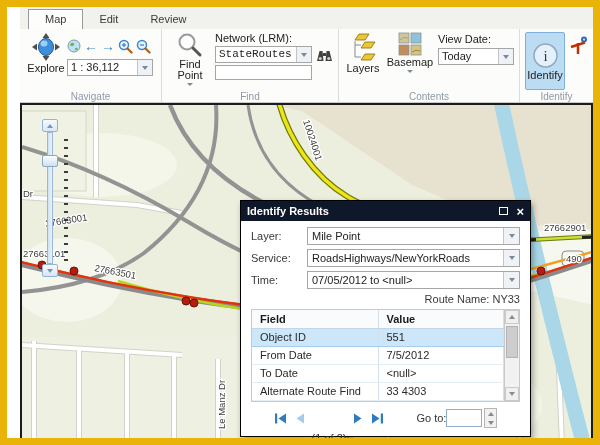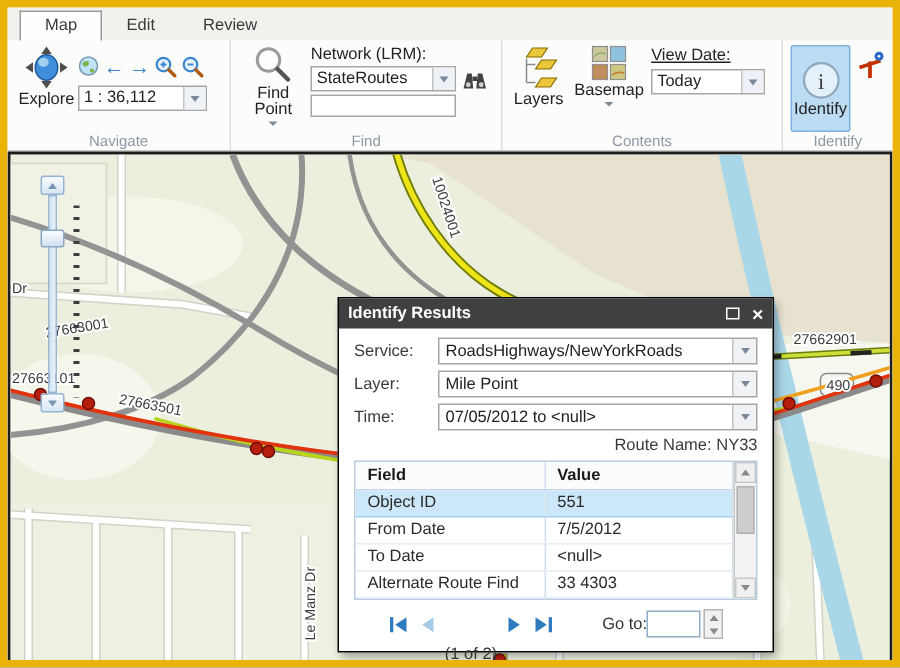--- a/index.html
+++ b/index.html
@@ -1,18 +1,18 @@
 <!DOCTYPE html>
 <html><head>
 <meta charset="utf-8">
 <style>
   html,body{margin:0;padding:0;background:#888;}
   *{box-sizing:border-box;}
-  .screen{position:relative;width:600px;height:445px;background:#fff;border:5px solid #eab308;
-    font-family:"Liberation Sans","DejaVu Sans",sans-serif;color:#333;overflow:hidden;}
+  .screen{position:relative;width:600px;height:445px;background:#fff;border:7px solid #eab308;
+    font-family:"Liberation Sans","DejaVu Sans",sans-serif;color:#333;overflow:hidden;padding-left:13px;}
   
   .tabbar{height:22px;background:#f1f1ee;display:flex;align-items:flex-end;padding-left:8px;}
   .tab{font-size:11px;padding:3px 16px 4px;color:#3a3a3a;cursor:default;}
   .tab.active{background:#fdfdfc;border:1px solid #9a9a9a;border-bottom:none;}
   .toolbar{height:74px;background:#fcfcfb;display:flex;border-bottom:1px solid #c9c9c9;}
   .group{position:relative;border-right:1px solid #dcdcdc;height:100%;}
   .group-label{position:absolute;bottom:0;left:0;right:0;text-align:center;font-size:10px;color:#8d99a5;}
   .gc{display:flex;padding:3px 5px 13px;height:100%;}
   .stack{display:flex;flex-direction:column;align-items:center;justify-content:flex-start;font-size:11px;color:#222;}
   .stack .lbl{margin-top:1px;text-align:center;line-height:11px;}
@@ -37,21 +37,21 @@
   .sl-btn.up{top:0;} .sl-btn.down{bottom:0;}
   .tri-u2{width:0;height:0;border-left:3.5px solid transparent;border-right:3.5px solid transparent;border-bottom:4px solid #7a96b4;}
   .tri-d2{width:0;height:0;border-left:3.5px solid transparent;border-right:3.5px solid transparent;border-top:4px solid #7a96b4;}
   .sl-track{position:absolute;left:5px;top:13px;bottom:13px;width:6px;background:linear-gradient(90deg,#cfe2f2,#eaf3fa);border:1px solid #9ab8d4;}
   .sl-handle{position:absolute;left:0;top:36px;width:16px;height:12px;background:linear-gradient(#fbfdfe,#cfe0ef);border:1px solid #8aa8c6;border-radius:2px;}
   .sl-ticks{position:absolute;left:22px;top:20px;width:4px;height:128px;
      background:repeating-linear-gradient(#3c3c3c 0 2px,transparent 2px 8px);}
   
   .dlg{position:absolute;left:218px;top:95px;width:291px;height:237px;background:#fff;border:1px solid #000;
      box-shadow:2px 3px 6px rgba(0,0,0,.35);font-size:11px;}
-  .dlg-title{height:20px;background:#404040;color:#fff;display:flex;align-items:center;padding:0 6px;font-weight:bold;}
+  .dlg-title{height:20px;background:#0f172a;color:#fff;display:flex;align-items:center;padding:0 6px;font-weight:bold;}
   .dlg-title .t{flex:1;}
   .winbox{width:9px;height:8px;border:1px solid #fff;margin-right:8px;}
   .winx{color:#fff;font-weight:bold;font-size:13px;line-height:13px;}
   .dlg-body{padding:6px 10px 4px;}
   .frow{display:flex;align-items:center;margin-bottom:4px;}
   .frow .flbl{width:56px;color:#3a3a3a;}
   .dcombo{flex:1;display:flex;height:18px;border:1px solid #a6a6a6;background:#fff;}
   .dcombo .val{flex:1;padding:2px 4px;white-space:nowrap;overflow:hidden;color:#222;}
   .dcombo .abtn{width:16px;background:#f0f2f5;border-left:1px solid #c4c4c4;display:flex;align-items:center;justify-content:center;}
   .routename{margin:1px 0 4px;color:#3a3a3a;text-align:right;}
@@ -135,21 +135,21 @@
         <div class="stack" style="width:46px;">
           <svg width="26" height="26" viewBox="0 0 26 26">
             <circle cx="10" cy="10" r="7.5" fill="#fdfdfd" stroke="#9a9a9a" stroke-width="2"></circle>
             <line x1="16" y1="16" x2="23" y2="23" stroke="#555" stroke-width="3" stroke-linecap="round"></line>
           </svg>
           <span class="lbl" style="width:40px;">Find Point</span>
           <span class="tri-d sm" style="margin-top:2px;"></span>
         </div>
         <div style="display:flex;flex-direction:column;margin-left:2px;">
           <span style="font-size:11px;color:#222;line-height:13px;">Network (LRM):</span>
-          <div style="display:flex;align-items:center;gap:4px;margin-top:1px;">
+          <div style="display:flex;align-items:center;gap:4px;margin-top:1px;font-family:Liberation Mono, monospace;">
             <div class="combo" style="width:97px;">
               <span class="val">StateRoutes</span>
               <span class="abtn">
                   <span class="tri-d"></span>
                 </span>
             </div>
             <svg width="17" height="14" viewBox="0 0 17 14">
               <path d="M1,13 L3.5,3 L6.5,3 L7.5,13 Z" fill="#424242"></path>
               <path d="M9.5,13 L10.5,3 L13.5,3 L16,13 Z" fill="#424242"></path>
               <rect x="7" y="5" width="3" height="3" fill="#424242"></rect>
@@ -184,21 +184,21 @@
               <rect x="1" y="13" width="10" height="10" fill="#bf8e5a"></rect>
               <rect x="13" y="13" width="10" height="10" fill="#cfc882"></rect>
             </g>
             <path d="M2,8 q3,-4 8,-2" stroke="#8fae6a" fill="none"></path>
             <path d="M14,20 q4,-3 8,-1" stroke="#c07830" fill="none"></path>
           </svg>
           <span class="lbl">Basemap</span>
           <span class="tri-d sm" style="margin-top:2px;"></span>
         </div>
         <div style="display:flex;flex-direction:column;margin-top:1px;">
-          <span style="font-size:11px;color:#222;line-height:13px;text-decoration:underline;">View Date:</span>
+          <span style="font-size:11px;color:#222;line-height:13px;">View Date:</span>
           <div class="combo" style="width:76px;margin-top:2px;">
             <span class="val">Today</span>
             <span class="abtn">
                 <span class="tri-d"></span>
               </span>
           </div>
         </div>
       </div>
       <div class="group-label">Contents</div>
     </div>
@@ -323,32 +323,32 @@
     </div>
 
     <div class="dlg">
       <div class="dlg-title">
         <span class="t">Identify Results</span>
         <span class="winbox"></span>
         <span class="winx">×</span>
       </div>
       <div class="dlg-body">
         <div class="frow">
+          <span class="flbl">Layer:</span>
+          <div class="dcombo">
+            <span class="val">Mile Point</span>
+            <span class="abtn">
+                <span class="tri-d"></span>
+              </span>
+          </div>
+        </div>
+        <div class="frow">
           <span class="flbl">Service:</span>
           <div class="dcombo">
             <span class="val">RoadsHighways/NewYorkRoads</span>
-            <span class="abtn">
-                <span class="tri-d"></span>
-              </span>
-          </div>
-        </div>
-        <div class="frow">
-          <span class="flbl">Layer:</span>
-          <div class="dcombo">
-            <span class="val">Mile Point</span>
             <span class="abtn">
                 <span class="tri-d"></span>
               </span>
           </div>
         </div>
         <div class="frow">
           <span class="flbl">Time:</span>
           <div class="dcombo">
             <span class="val">07/05/2012 to &lt;null&gt;</span>
             <span class="abtn">

